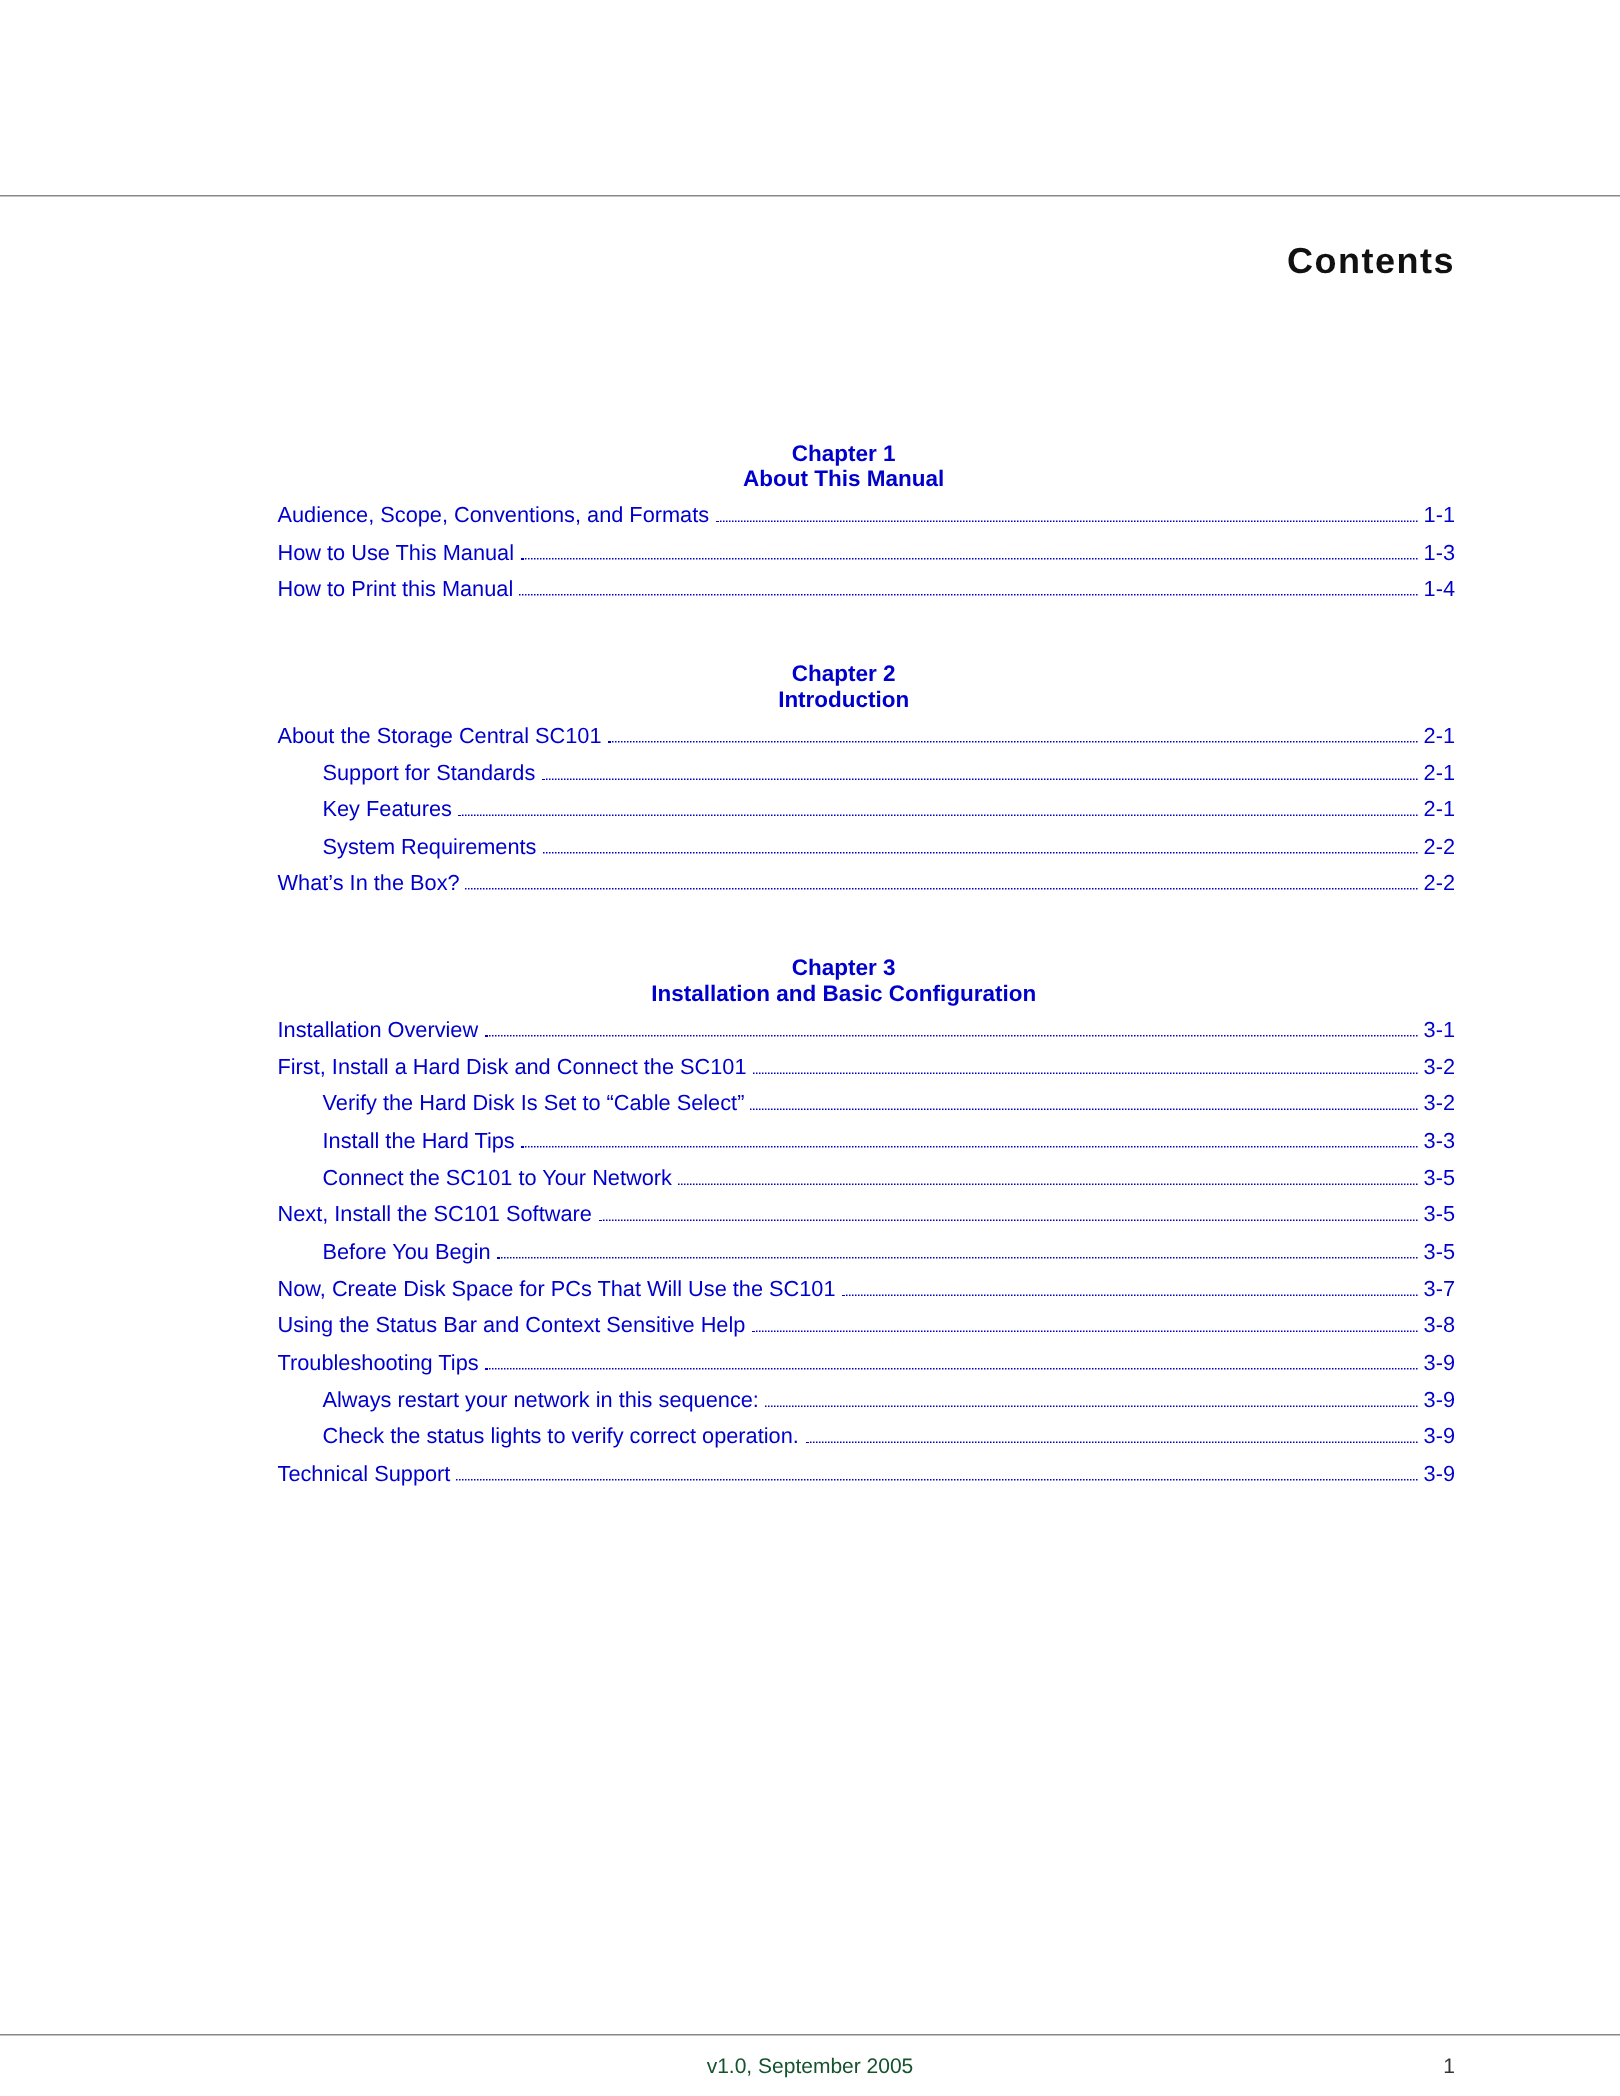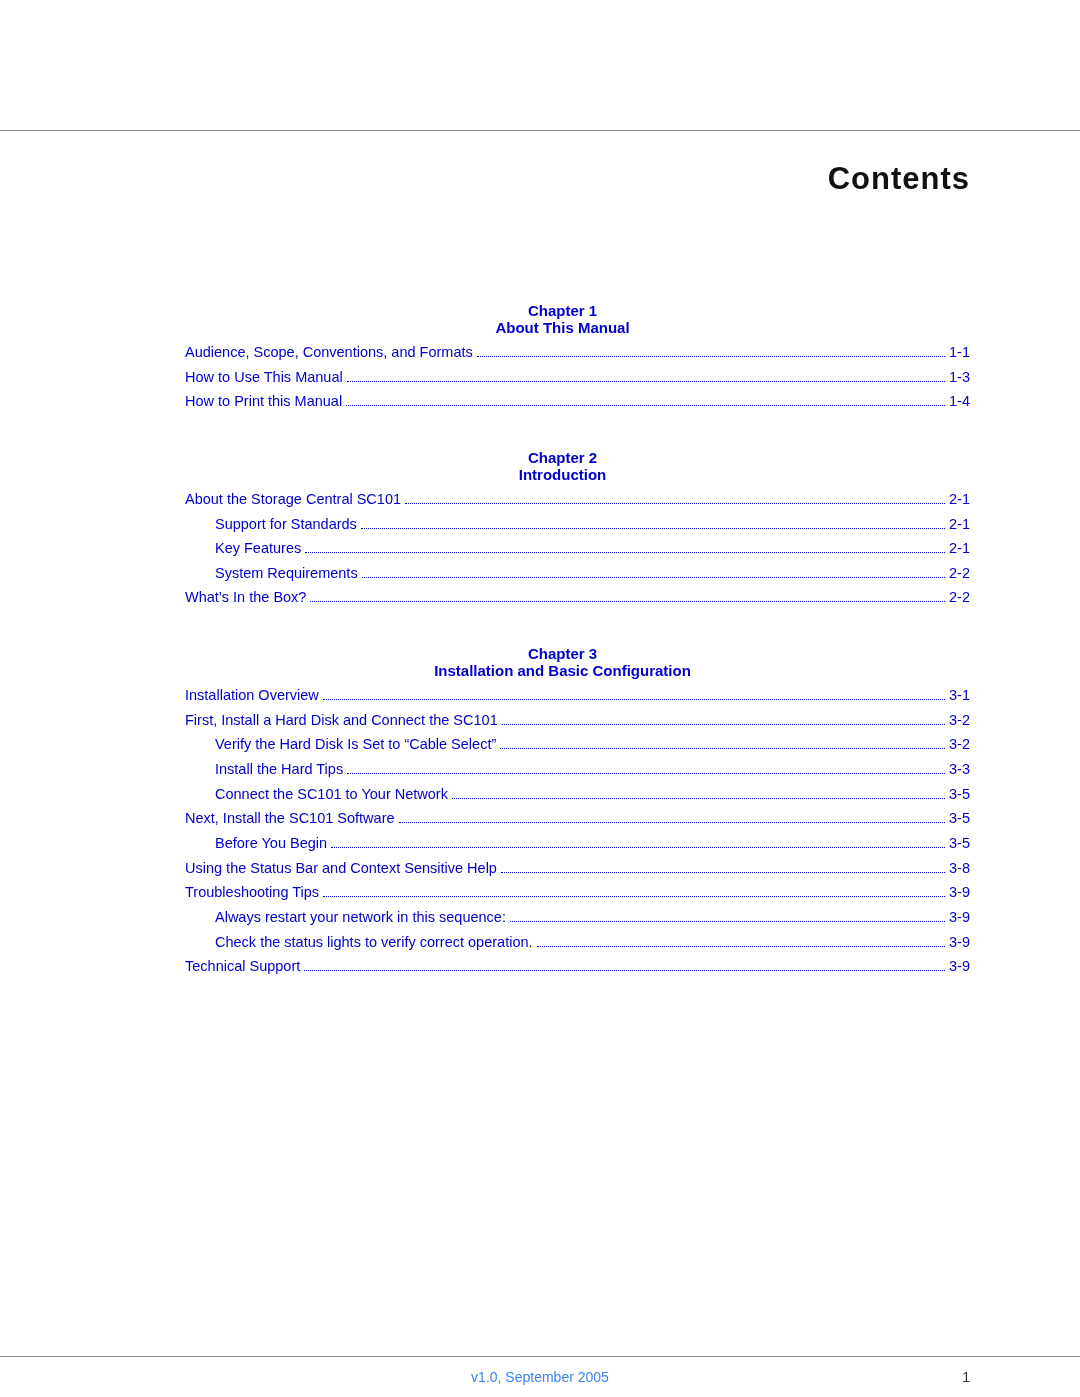--- a/index.html
+++ b/index.html
@@ -23,21 +23,21 @@
       border-top: 1.5px solid #888;
       margin-top: 130px;
     }
     .page-title {
       text-align: right;
       padding-right: 110px;
       margin-top: 30px;
       margin-bottom: 10px;
     }
     .page-title h1 {
-      font-size: 31px;
+      font-size: 24px;
       font-weight: bold;
       color: #111;
       letter-spacing: 1px;
     }
     .content-area {
       padding: 60px 110px 40px 155px;
       flex: 1;
     }
     .toc-entry {
       display: flex;
@@ -91,21 +91,21 @@
     }
     .footer {
       display: flex;
       justify-content: center;
       align-items: center;
       padding: 12px 110px;
       position: relative;
     }
     .footer .footer-text {
       font-size: 14px;
-      color: #3b82f6;
+      color: #14532d;
       text-align: center;
     }
     .footer .page-number {
       position: absolute;
       right: 110px;
       font-size: 14px;
       color: #333;
     }
   </style>
 </head>
@@ -201,20 +201,25 @@
     </div>
     <div class="level1 toc-entry">
       <span class="entry-text">Next, Install the SC101 Software</span>
       <span class="dots"></span>
       <span class="page-num">3-5</span>
     </div>
     <div class="level2 toc-entry">
       <span class="entry-text">Before You Begin</span>
       <span class="dots"></span>
       <span class="page-num">3-5</span>
+    </div>
+    <div class="level1 toc-entry">
+      <span class="entry-text">Now, Create Disk Space for PCs That Will Use the SC101</span>
+      <span class="dots"></span>
+      <span class="page-num">3-7</span>
     </div>
     <div class="level1 toc-entry">
       <span class="entry-text">Using the Status Bar and Context Sensitive Help</span>
       <span class="dots"></span>
       <span class="page-num">3-8</span>
     </div>
     <div class="level1 toc-entry">
       <span class="entry-text">Troubleshooting Tips</span>
       <span class="dots"></span>
       <span class="page-num">3-9</span>

